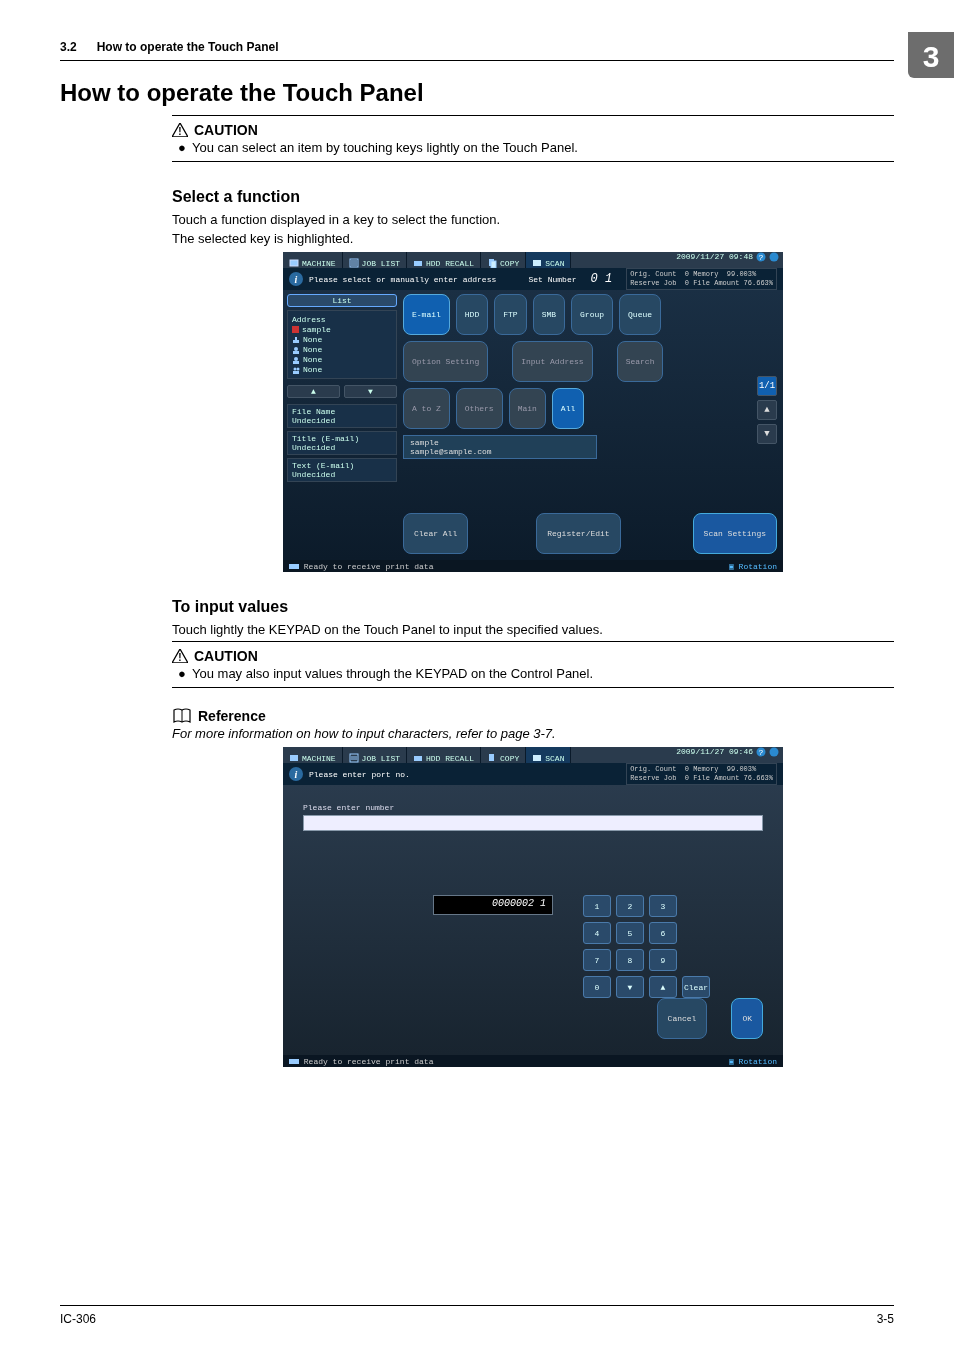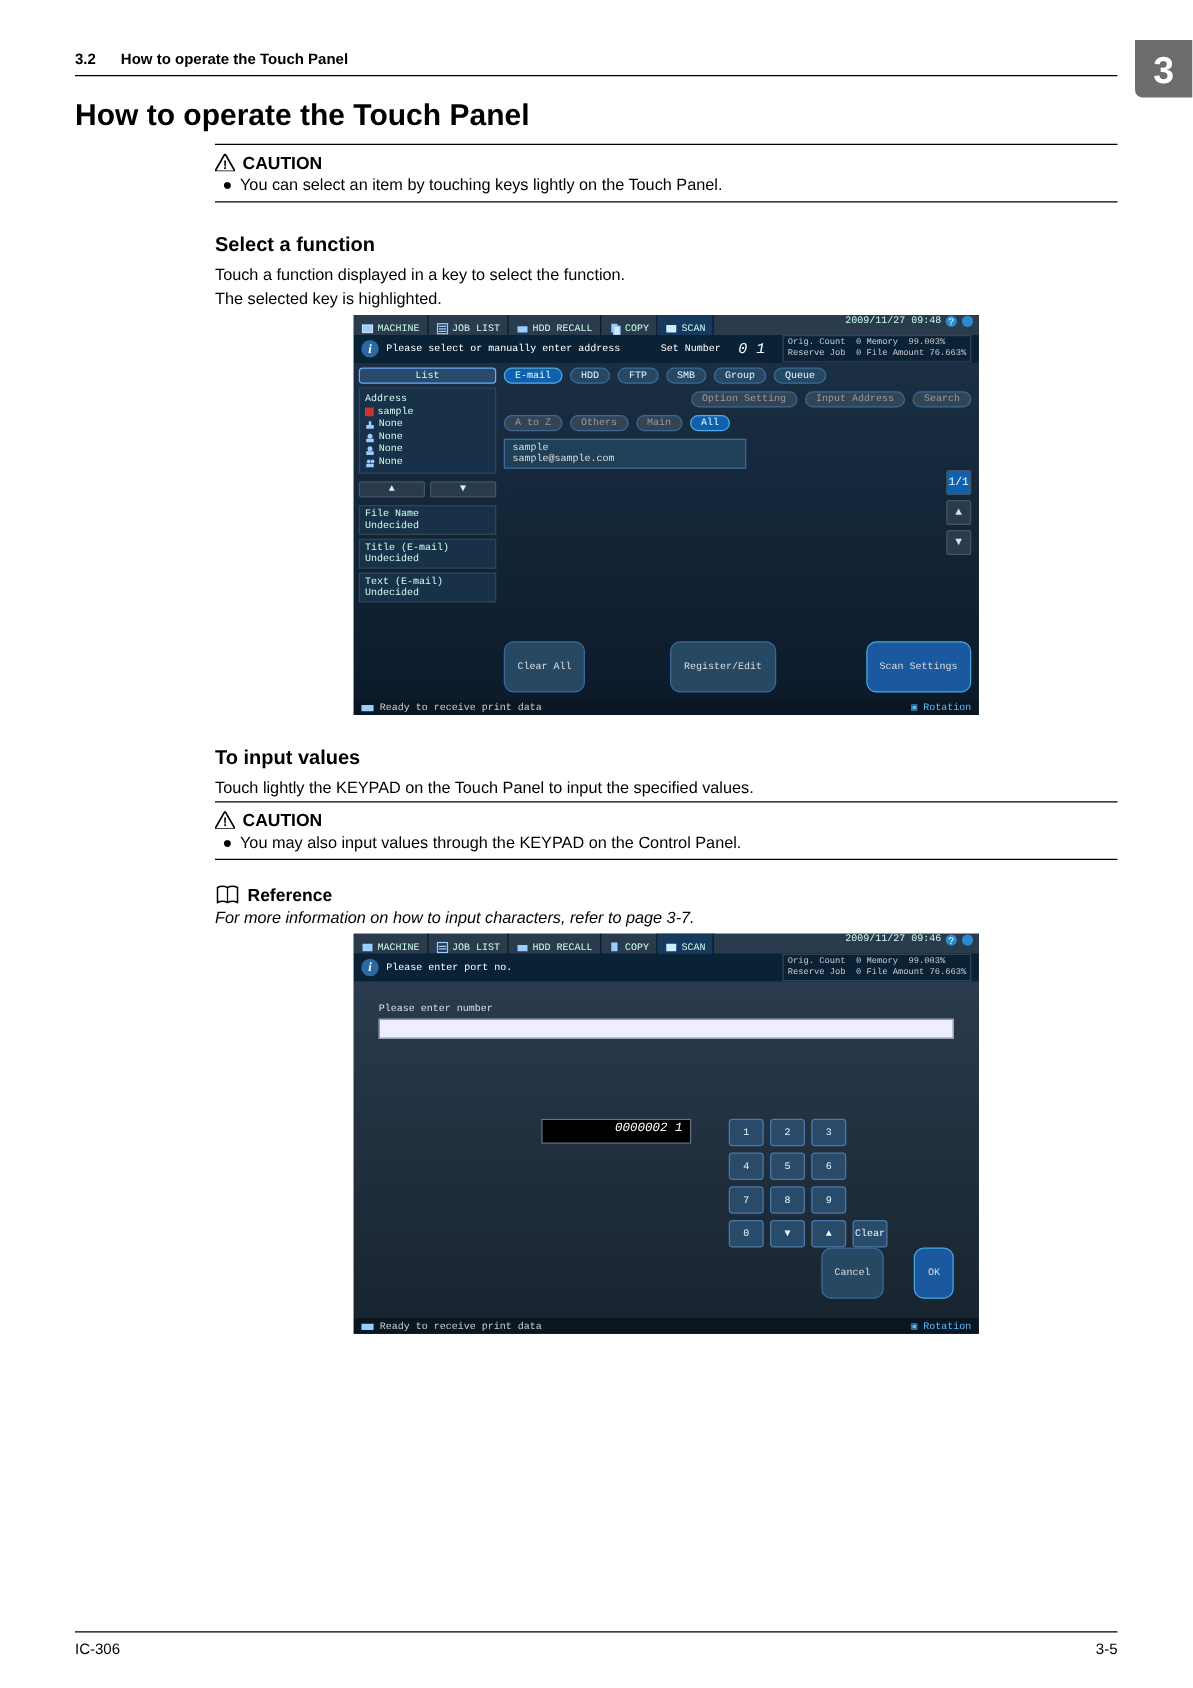--- a/index.html
+++ b/index.html
@@ -40,24 +40,24 @@
   .ss-body{position:absolute;top:38px;left:0;right:0;bottom:12px;background:linear-gradient(#1a2f44,#0c1b2a)}
   .ss-left{position:absolute;left:4px;top:4px;width:110px;bottom:4px;font-size:8px;color:#cfe}
   .ss-listbtn{background:#2a4a6a;border:1px solid #6af;border-radius:3px;text-align:center;padding:1px 0;margin-bottom:3px;font-size:8px}
   .ss-addr{border:1px solid #345;background:#183048;padding:3px 4px;min-height:60px}
   .ss-addr div{margin:1px 0;display:flex;align-items:center;gap:3px}
   .ss-nav{display:flex;gap:4px;margin:6px 0}
   .ss-nav div{flex:1;background:#2a3b4d;border:1px solid #456;border-radius:2px;text-align:center;font-size:8px;padding:1px 0}
   .ss-meta-item{border:1px solid #345;background:#183048;padding:2px 4px;margin-top:3px}
   .ss-right{position:absolute;left:120px;right:6px;top:4px;bottom:4px}
   .ss-chips{display:flex;gap:6px;flex-wrap:wrap;margin-bottom:6px}
-  .chip{font-size:8px;background:#274863;border:1px solid #3a6a9a;border-radius:8px;padding:1px 8px;color:#dff}
+  .chip{font-size:8px;background:#274863;border:1px solid #3a6a9a;border-radius:8px;padding:15px 8px;color:#dff}
   .chip.sel{background:#1060b0;border-color:#5ad}
   .chip.dim{background:#334452;color:#99a}
-  .ss-row2{display:flex;gap:6px;justify-content:flex-end;margin-bottom:6px}
+  .ss-row2{display:flex;gap:24px;justify-content:flex-start;margin-bottom:6px}
   .ss-row3{display:flex;gap:6px;margin-bottom:6px}
   .ss-listarea{border:0;margin-top:4px}
   .ss-entry{background:#204058;border:1px solid #3a6a9a;font-size:8px;padding:2px 6px;width:180px;margin-bottom:2px}
   .ss-sidebtns{position:absolute;right:0;top:82px;width:20px}
   .ss-sidebtns div{background:#2a3b4d;border:1px solid #456;border-radius:2px;height:18px;margin-bottom:4px;font-size:9px;text-align:center;line-height:18px}
   .ss-sidebtns .sel{background:#1060b0;color:#fff;}
   .ss-bottom{position:absolute;left:0;right:0;bottom:2px;display:flex;gap:8px;align-items:center}
   .pill{font-size:8px;background:#274863;border:1px solid #3a6a9a;border-radius:8px;padding:15px 10px}
   .pill.blue{background:#1a58a0;border-color:#4ad}
   .ss-status{position:absolute;left:0;right:0;bottom:0;height:12px;background:#0a1622;font-size:8px;color:#ccc;padding:0 6px;display:flex;align-items:center}

